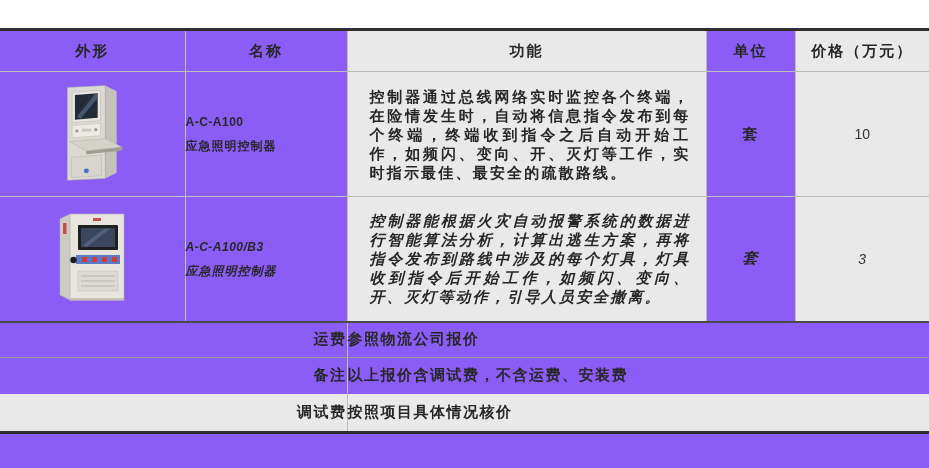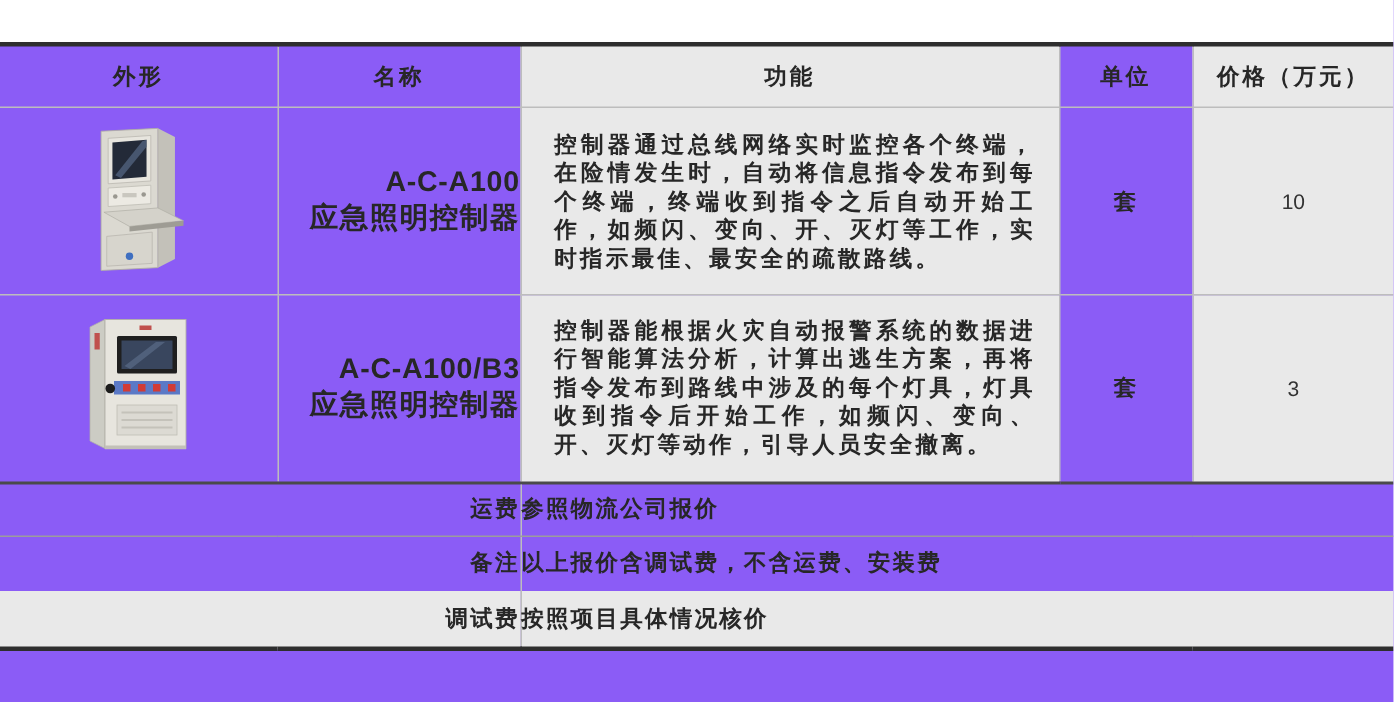--- a/index.html
+++ b/index.html
@@ -28,24 +28,24 @@
   .b-r{border-right:1px solid var(--border-light);}
   .shaded{background:var(--shaded);}
   tr.header-row th{
     height:42px;
     font-size:15px;
     letter-spacing:2px;
     text-align:center;
     border-bottom:1px solid var(--border-light);
   }
   tr.product-row td{border-bottom:1px solid var(--border-light);}
-  tr.product-row.last td{border-bottom:2px solid #4a4a4a;}
+  tr.product-row.last td{border-bottom:2px solid #4a4a4a;font-style:italic;}
   tr.product-row{height:125px;}
   .cell-image{text-align:center;}
-  .cell-name{text-align:right;font-size:19px;line-height:24px;letter-spacing:1px;}
+  .cell-name{text-align:left;font-size:12px;line-height:24px;letter-spacing:1px;}
   .cell-name .model{letter-spacing:0.5px;}
   .cell-func{
     text-align:justify;
     font-size:15px;
     line-height:19px;
     letter-spacing:2.2px;
     padding:9px 15px 9px 22px;
   }
   .cell-unit{text-align:center;font-size:15px;letter-spacing:1px;}
   .cell-price{text-align:center;font-size:14px;font-weight:400;color:#333;}

